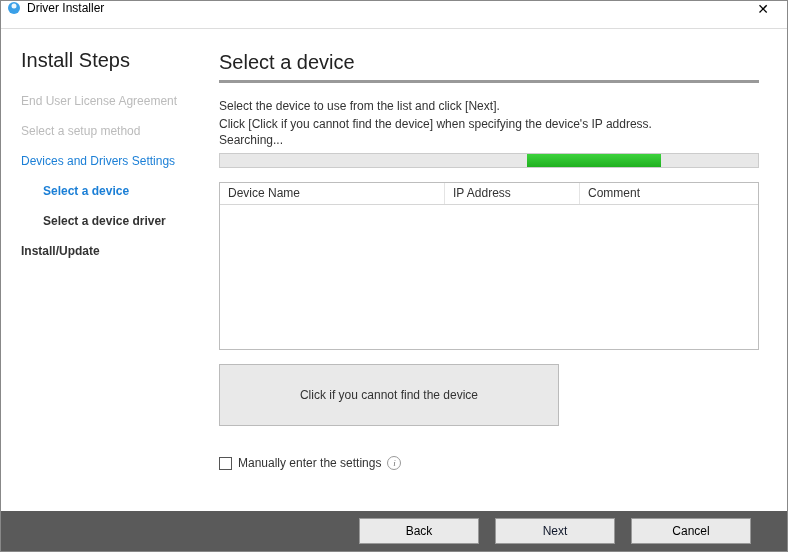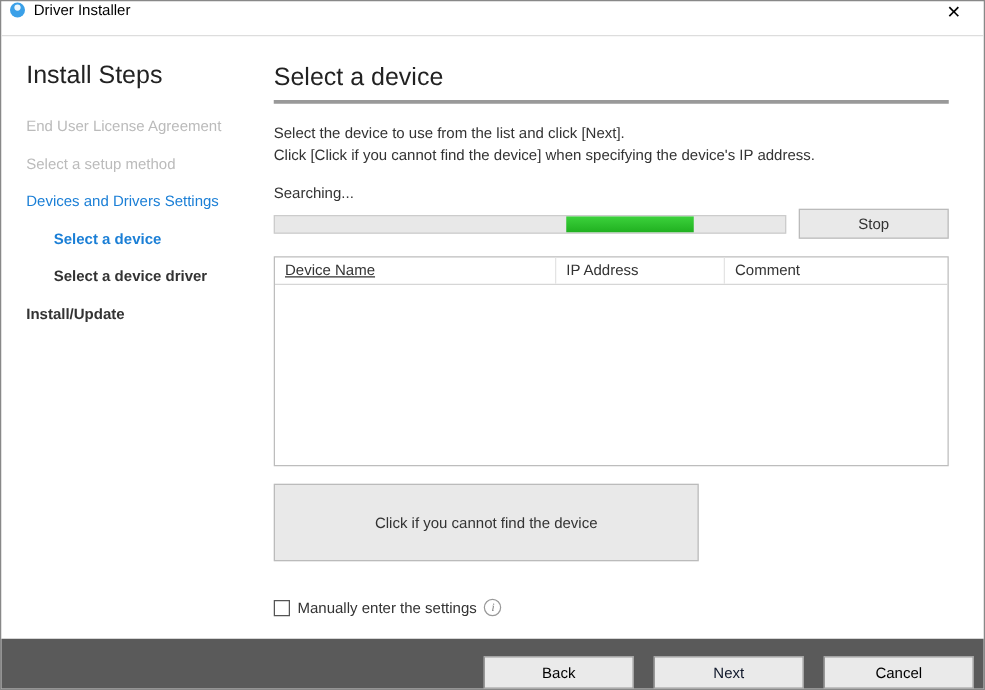--- a/index.html
+++ b/index.html
@@ -17,43 +17,43 @@
 .step { margin-bottom: 16px; font-size: 12px; }
 .step.disabled { color: #bbb; }
 .step.section { color: #1b7fd6; }
 .step.sub { padding-left: 22px; font-weight: 700; }
 .step.sub.current { color: #1b7fd6; }
 .step.future { font-weight: 700; color: #333; }
 
 .main { flex: 1; padding: 22px 28px 12px 18px; display: flex; flex-direction: column; font-size: 12px; color: #333; }
 .main h1 { font-size: 20px; font-weight: 400; color: #222; margin-bottom: 6px; }
 .hr { height: 3px; background: #999; margin-bottom: 14px; }
-.desc { line-height: 1.5; margin-bottom: 14px; }
+.desc { line-height: 1.5; }
 .status { margin-bottom: 6px; }
 
 .progress-row { display: flex; align-items: center; gap: 10px; margin-bottom: 14px; }
 .progress-track { flex: 1; height: 15px; background: #e8e8e8; border: 1px solid #ccc; position: relative; overflow: hidden; }
 .progress-fill { position: absolute; left: 57%; width: 25%; top: 0; bottom: 0; background: linear-gradient(#3cd23c,#20b020); }
 .btn { background: #e9e9e9; border: 1px solid #bbb; font-size: 12px; padding: 4px 0; text-align: center; cursor: default; }
 .btn-stop { width: 120px; }
 
 .table { border: 1px solid #bdbdbd; height: 168px; background: #fff; }
 .thead { display: flex; height: 22px; border-bottom: 1px solid #d6d6d6; }
 .th { padding: 3px 8px; font-size: 12px; border-right: 1px solid #e4e4e4; }
-.th.c1 { width: 225px; text-decoration: underline; }
+.th.c1 { width: 225px; }
 .th.c2 { width: 135px; }
 .th.c3 { flex: 1; border-right: none; }
 
 .btn-find { width: 340px; margin-top: 14px; padding: 23px 0; }
 
 .manual-row { display: flex; align-items: center; margin-top: 30px; gap: 6px; }
 .chk { width: 13px; height: 13px; border: 1px solid #555; background: #fff; }
 .info-icon { width: 14px; height: 14px; border: 1px solid #999; border-radius: 50%; display: inline-flex; align-items: center; justify-content: center; font-size: 9px; color: #777; font-style: italic; font-family: Georgia, serif; }
 
-.footer { height: 40px; background: #5a5a5a; display: flex; align-items: flex-end; justify-content: flex-end; padding: 0 8px; gap: 16px; }
+.footer { height: 40px; background: #5a5a5a; display: flex; align-items: center; justify-content: flex-end; padding: 0 36px; gap: 16px; }
 .footer .btn { width: 120px; padding: 5px 0; background: #eaeaea; border: 1px solid #999; }
 .footer .btn.disabled { color: #0f172a; }
 </style>
 </head>
 <body>
 
 <div class="titlebar">
   <svg width="14" height="14" viewBox="0 0 14 14">
       <circle cx="7" cy="7" r="6" fill="#3aa0e8"></circle>
       <circle cx="7" cy="5" r="2.5" fill="#fff" opacity="0.9"></circle>
@@ -81,21 +81,20 @@
     <div class="desc">
       <div>Select the device to use from the list and click [Next].</div>
       <div>Click [Click if you cannot find the device] when specifying the device's IP address.</div>
     </div>
     <div class="status">Searching...</div>
 
     <div class="progress-row">
       <div class="progress-track">
         <div class="progress-fill"></div>
       </div>
-      <div class="btn btn-stop">Stop</div>
     </div>
 
     <div class="table">
       <div class="thead">
         <div class="th c1">Device Name</div>
         <div class="th c2">IP Address</div>
         <div class="th c3">Comment</div>
       </div>
     </div>
 

